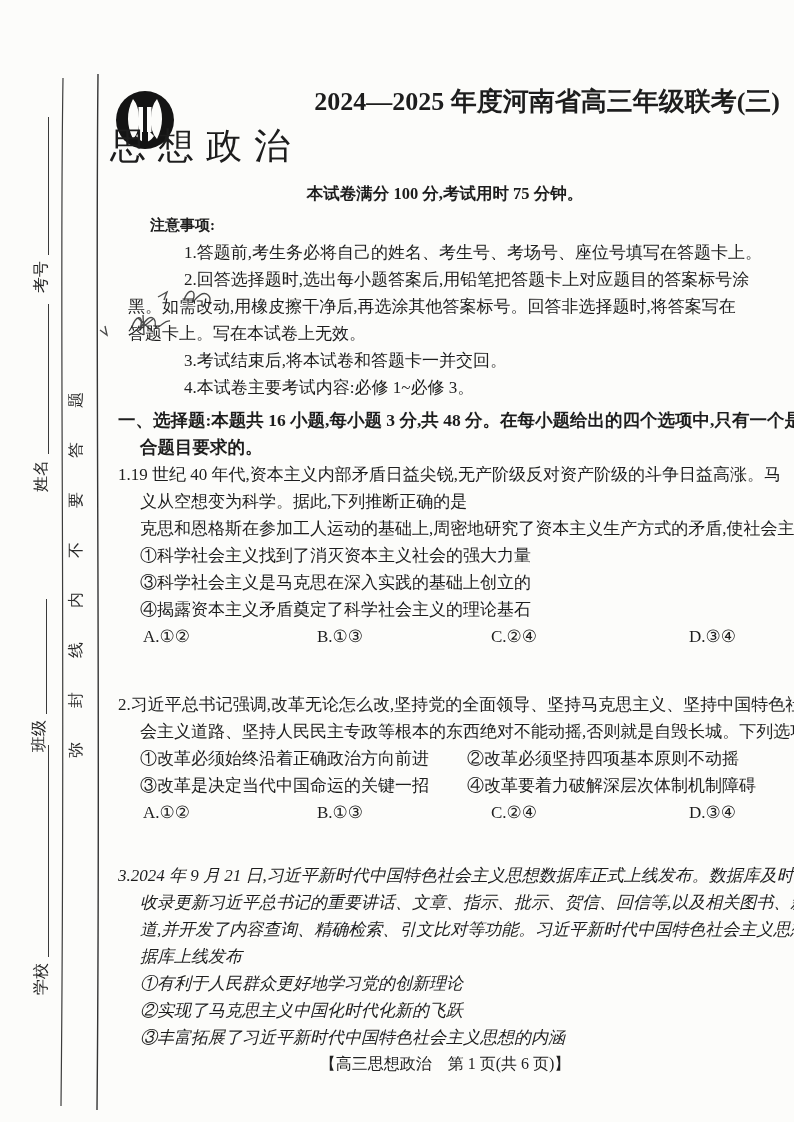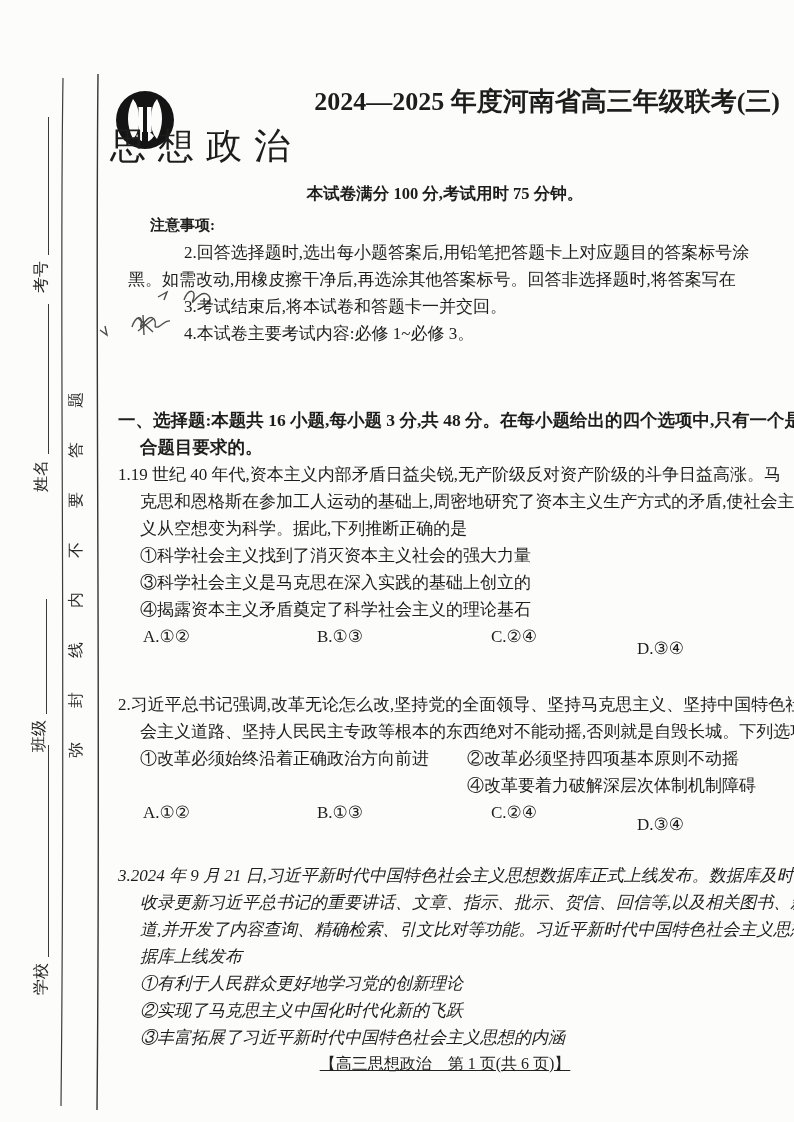--- a/index.html
+++ b/index.html
@@ -35,26 +35,26 @@
   .notice-head{font-weight:bold;font-size:15px;line-height:27px;height:27px;margin-left:22px;}
   .ind{padding-left:56px;}
   .section-head{position:absolute;left:118px;top:407px;width:676px;font-weight:bold;}
   .section-head .tline{font-size:17.5px;}
   .wrap2{padding-left:22px;}
   .question{position:absolute;left:118px;width:676px;}
   .q-cont{padding-left:22px;}
   .q-item{padding-left:22px;}
   .opts{position:relative;height:27px;line-height:27px;font-size:17px;}
   .opts span{position:absolute;top:0;white-space:nowrap;}
-  .o-a{left:25px;} .o-b{left:199px;} .o-c{left:373px;} .o-d{left:519px;margin-top:12px;}
+  .o-a{left:25px;} .o-b{left:199px;} .o-c{left:373px;} .o-d{left:571px;}
   .two-col{position:relative;height:27px;line-height:27px;font-size:17px;}
   .two-col span{position:absolute;top:0;white-space:nowrap;text-align:right;}
   .c1{left:22px;} .c2{left:349px;}
   .footer{position:absolute;left:110px;top:1054px;width:670px;text-align:center;
-          font-size:16px;color:#222;text-decoration:underline;}
+          font-size:16px;color:#222;}
   .scribbles{position:absolute;left:0;top:0;pointer-events:none;}
 </style>
 </head>
 <body>
 
 <div class="sheet">
 
   <svg class="seal-svg" width="120" height="1122">
     <path d="M63,78 C59,320 66,640 61,1106" fill="none" stroke="#3c3c3c" stroke-width="1.2"></path>
     <path d="M98,74 C95,360 101,700 97,1110" fill="none" stroke="#343434" stroke-width="1.4"></path>
@@ -90,22 +90,24 @@
       <path d="M30,44 h6 v10 h-6 z" fill="#141414"></path>
     </svg>
   </div>
 
   <div class="title1">2024—2025 年度河南省高三年级联考(三)</div>
   <div class="title2">思想政治</div>
   <div class="exam-info">本试卷满分 100 分,考试用时 75 分钟。</div>
 
   <div class="notices">
     <div class="notice-head">注意事项:</div>
+    <div class="tline ind">1.答题前,考生务必将自己的姓名、考生号、考场号、座位号填写在答题卡上。</div>
     <div class="tline ind">2.回答选择题时,选出每小题答案后,用铅笔把答题卡上对应题目的答案标号涂</div>
     <div class="tline">黑。如需改动,用橡皮擦干净后,再选涂其他答案标号。回答非选择题时,将答案写在</div>
+    <div class="tline">答题卡上。写在本试卷上无效。</div>
     <div class="tline ind">3.考试结束后,将本试卷和答题卡一并交回。</div>
     <div class="tline ind">4.本试卷主要考试内容:必修 1~必修 3。</div>
   </div>
 
   <svg class="scribbles" width="794" height="1122">
     <g fill="none" stroke="#2d2d2d" stroke-width="1.4" opacity="0.85">
       <path d="M158,297 l9,-5 l-3,8"></path>
       <path d="M184,300 c5,-13 13,-10 9,0 c-3,9 7,-12 15,-5 c6,5 -3,11 3,8"></path>
       <path d="M132,327 c4,-12 11,-12 9,-2 c-2,9 6,-13 13,-6 c4,5 -2,9 4,8 c5,-2 7,-7 12,-6"></path>
       <path d="M138,318 l15,14 m-15,-1 l15,-12 m-10,-4 l1,20"></path>
@@ -113,41 +115,42 @@
     </g>
   </svg>
 
   <div class="section-head">
     <div class="tline">一、选择题:本题共 16 小题,每小题 3 分,共 48 分。在每小题给出的四个选项中,只有一个是符</div>
     <div class="tline wrap2">合题目要求的。</div>
   </div>
 
   <div class="question" style="top:461px;">
     <div class="tline">1.19 世纪 40 年代,资本主义内部矛盾日益尖锐,无产阶级反对资产阶级的斗争日益高涨。马</div>
+    <div class="tline q-cont">义从空想变为科学。据此,下列推断正确的是</div>
     <div class="tline q-cont">克思和恩格斯在参加工人运动的基础上,周密地研究了资本主义生产方式的矛盾,使社会主</div>
-    <div class="tline q-cont">义从空想变为科学。据此,下列推断正确的是</div>
     <div class="tline q-item">①科学社会主义找到了消灭资本主义社会的强大力量</div>
     <div class="tline q-item">③科学社会主义是马克思在深入实践的基础上创立的</div>
     <div class="tline q-item">④揭露资本主义矛盾奠定了科学社会主义的理论基石</div>
     <div class="opts">
       <span class="o-a">A.①②</span>
       <span class="o-b">B.①③</span>
       <span class="o-c">C.②④</span>
       <span class="o-d">D.③④</span>
     </div>
   </div>
 
   <div class="question" style="top:691px;">
     <div class="tline">2.习近平总书记强调,改革无论怎么改,坚持党的全面领导、坚持马克思主义、坚持中国特色社</div>
     <div class="tline q-cont">会主义道路、坚持人民民主专政等根本的东西绝对不能动摇,否则就是自毁长城。下列选项</div>
     <div class="two-col">
       <span class="c1">①改革必须始终沿着正确政治方向前进</span>
       <span class="c2">②改革必须坚持四项基本原则不动摇</span>
     </div>
     <div class="two-col">
+      <span class="c1">③改革是决定当代中国命运的关键一招</span>
       <span class="c2">④改革要着力破解深层次体制机制障碍</span>
     </div>
     <div class="opts">
       <span class="o-a">A.①②</span>
       <span class="o-b">B.①③</span>
       <span class="o-c">C.②④</span>
       <span class="o-d">D.③④</span>
     </div>
   </div>
 

